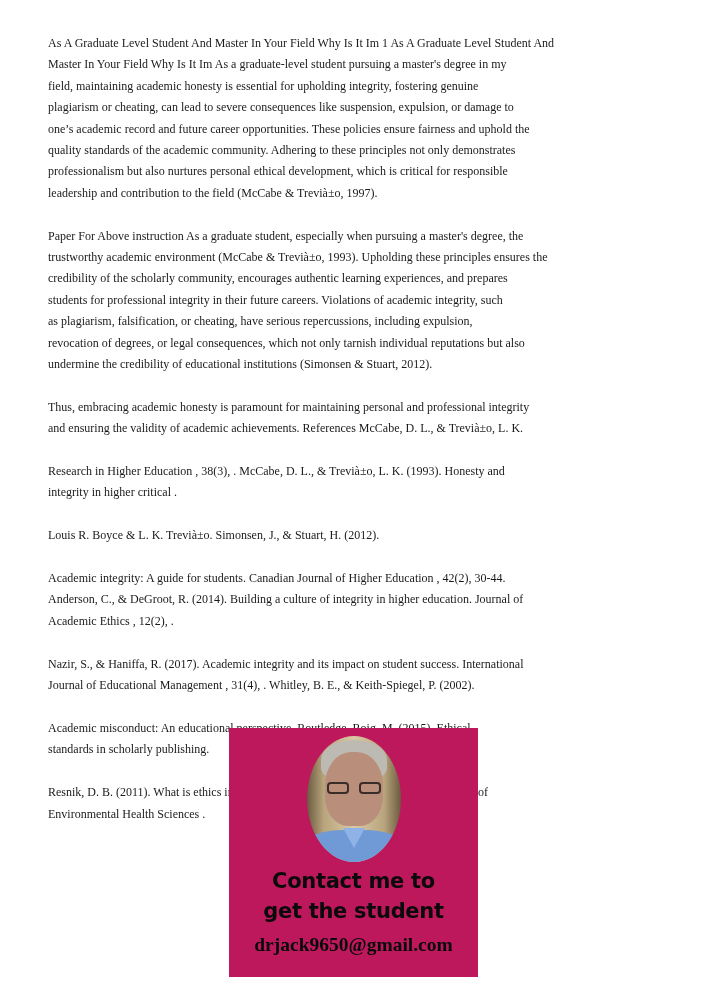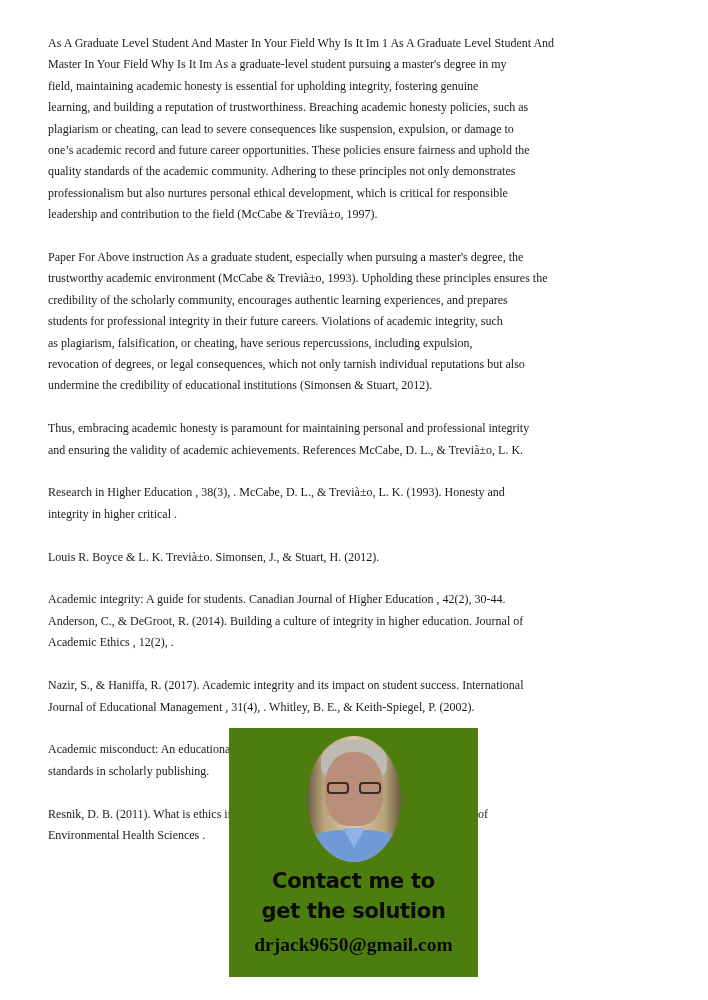--- a/index.html
+++ b/index.html
@@ -6,21 +6,21 @@
     body { width: 708px; height: 1000px; position: relative; overflow: hidden; }
     .doc {
       position: absolute; left: 48px; top: 33px; width: 620px;
       font-family: "Liberation Serif", "DejaVu Serif", serif;
       font-size: 12px; line-height: 21.4px; color: #1a1a1a;
     }
     .doc p { margin: 0 0 21.4px 0; }
     .line { display: block; white-space: nowrap; }
     .overlay {
       position: absolute; left: 229px; top: 728px; width: 249px; height: 249px;
-      background: #4d7c0f;
+      background: #be185d;
     }
     .portrait {
       position: absolute; left: 78px; top: 8px; width: 94px; height: 126px;
       border-radius: 50%; overflow: hidden;
       background: linear-gradient(90deg, #6b5a40 0%, #b9a57d 18%, #d8c9a4 50%, #b9a57d 82%, #6b5a40 100%);
     }
     .portrait .hair { position:absolute; left:14px; top:4px; width:66px; height:40px; border-radius:50% 50% 30% 30%; background:#bdbab3; }
     .portrait .face { position:absolute; left:18px; top:16px; width:58px; height:74px; border-radius:45% 45% 40% 40%; background:#b98e7a; }
     .portrait .glasses { position:absolute; left:20px; top:46px; width:54px; height:12px; }
     .portrait .glasses span { position:absolute; top:0; width:22px; height:12px; border:2px solid #3a2d28; border-radius:4px; box-sizing:border-box; }
@@ -42,21 +42,20 @@
     }
   </style>
 </head>
 <body>
 
 <div class="doc">
   <p>
     <span class="line">As A Graduate Level Student And Master In Your Field Why Is It Im 1 As A Graduate Level Student And</span>
     <span class="line">Master In Your Field Why Is It Im As a graduate-level student pursuing a master's degree in my</span>
     <span class="line">field, maintaining academic honesty is essential for upholding integrity, fostering genuine</span>
-    <span class="line">learning, and building a reputation of trustworthiness. Breaching academic honesty policies, such as</span>
     <span class="line">plagiarism or cheating, can lead to severe consequences like suspension, expulsion, or damage to</span>
     <span class="line">one’s academic record and future career opportunities. These policies ensure fairness and uphold the</span>
     <span class="line">quality standards of the academic community. Adhering to these principles not only demonstrates</span>
     <span class="line">professionalism but also nurtures personal ethical development, which is critical for responsible</span>
     <span class="line">leadership and contribution to the field (McCabe &amp; Trevià±o, 1997).</span>
   </p>
   <p>
     <span class="line">Paper For Above instruction As a graduate student, especially when pursuing a master's degree, the</span>
     <span class="line">trustworthy academic environment (McCabe &amp; Trevià±o, 1993). Upholding these principles ensures the</span>
     <span class="line">credibility of the scholarly community, encourages authentic learning experiences, and prepares</span>
@@ -100,15 +99,15 @@
     <div class="hair"></div>
     <div class="face"></div>
     <div class="glasses">
         <span></span>
         <span></span>
       </div>
     <div class="shirt"></div>
     <div class="collar"></div>
   </div>
   <div class="cta cta1">Contact me to</div>
-  <div class="cta cta2">get the solution</div>
+  <div class="cta cta2">get the student</div>
   <div class="email">drjack9650@gmail.com</div>
 </div>
 
 </body></html>

